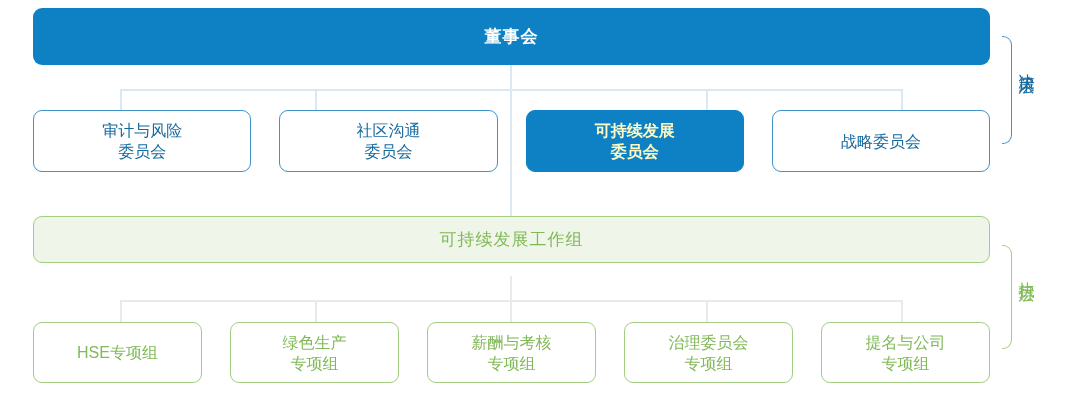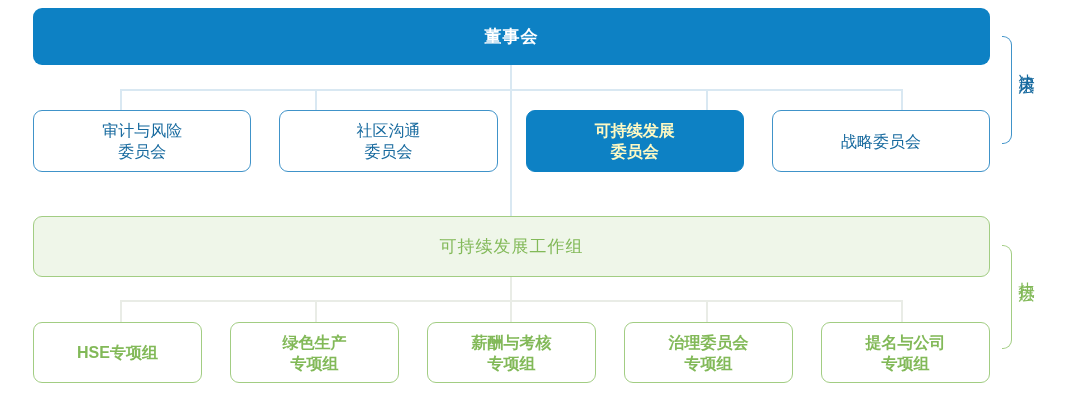--- a/index.html
+++ b/index.html
@@ -37,37 +37,37 @@
   .board-box {
     left: 33px; top: 8px; width: 957px; height: 57px;
     background: var(--blue, #0d81c4);
     color: #ffffff; font-size: 17px; font-weight: 700; letter-spacing: 1px;
   }
   .row {
     position: absolute; left: 33px; width: 957px; height: 62px;
     display: flex; gap: 28px; z-index: 2;
   }
   .row.committees { top: 110px; }
-  .row.teams      { top: 322px; height: 61px; font-weight: bold; }
+  .row.teams      { top: 322px; height: 61px; }
   .row .box {
     position: relative; flex: 1; height: 100%;
     line-height: 21px; font-size: 16px;
   }
   .committee {
     background: #ffffff;
     border: 1.5px solid var(--blue_border, #4093c9);
     color: var(--blue_text, #16699e);
   }
   .committee.filled {
     background: var(--blue, #0d81c4);
     border-color: var(--blue, #0d81c4);
     color: #fef9c3; font-weight: 600;
   }
   .workgroup-box {
-    left: 33px; top: 216px; width: 957px; height: 61px;
+    left: 33px; top: 216px; width: 957px; height: 47px;
     background: var(--green_fill, #eff6e9);
     border: 1.5px solid var(--green_border, #a2cd83);
     color: var(--green_text, #82b958);
     font-size: 17px; letter-spacing: 1px;
   }
   .team {
     background: #ffffff;
     border: 1.5px solid var(--green_border, #a2cd83);
     color: var(--green_text, #82b958);
   }

